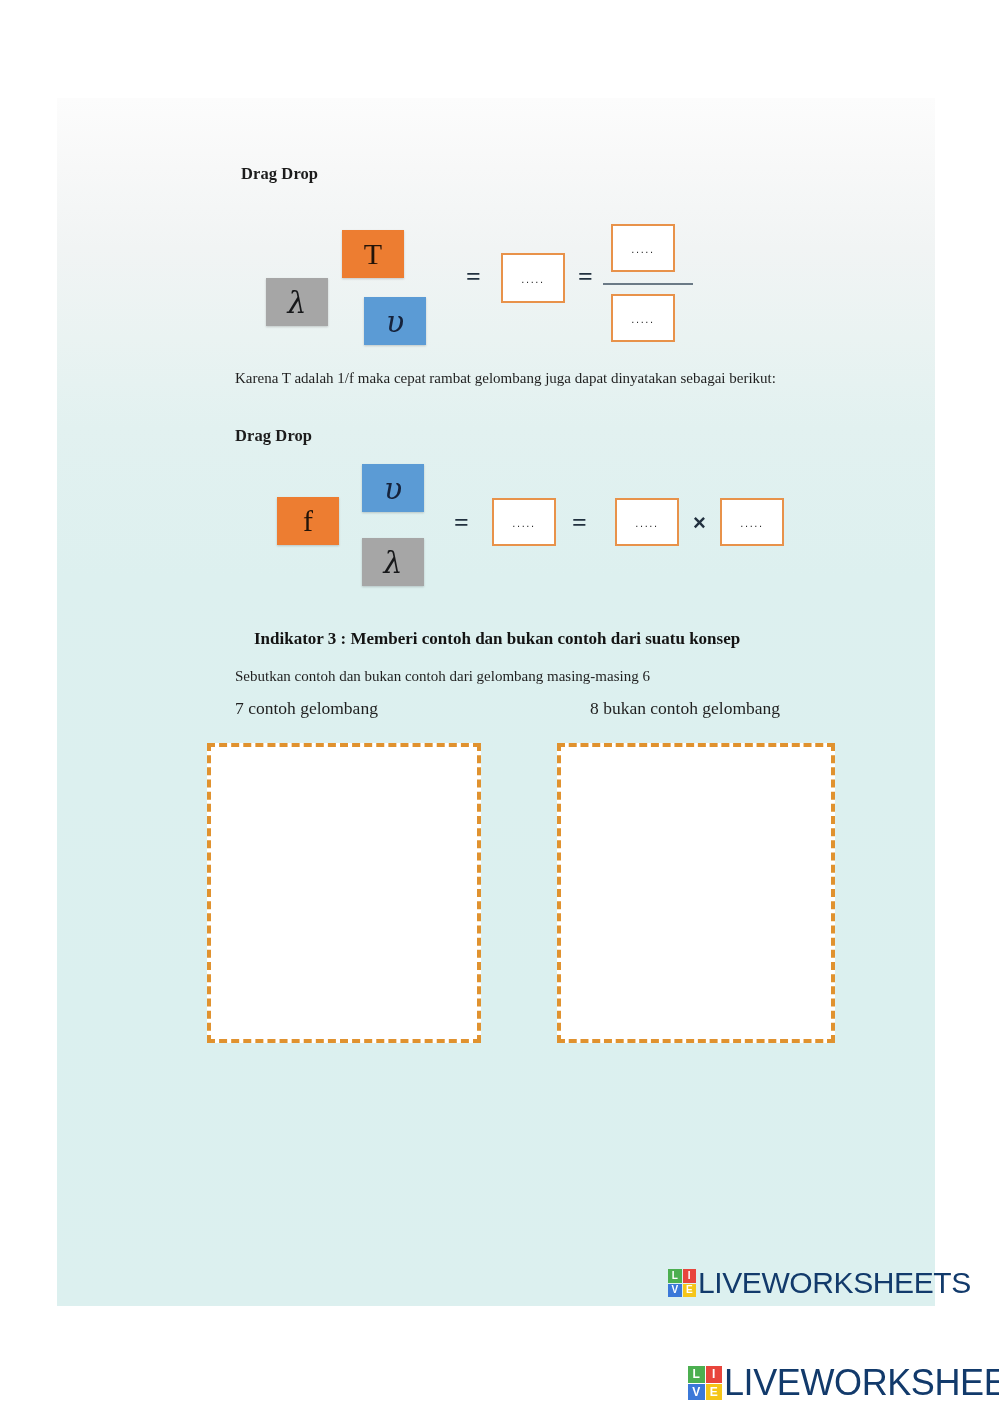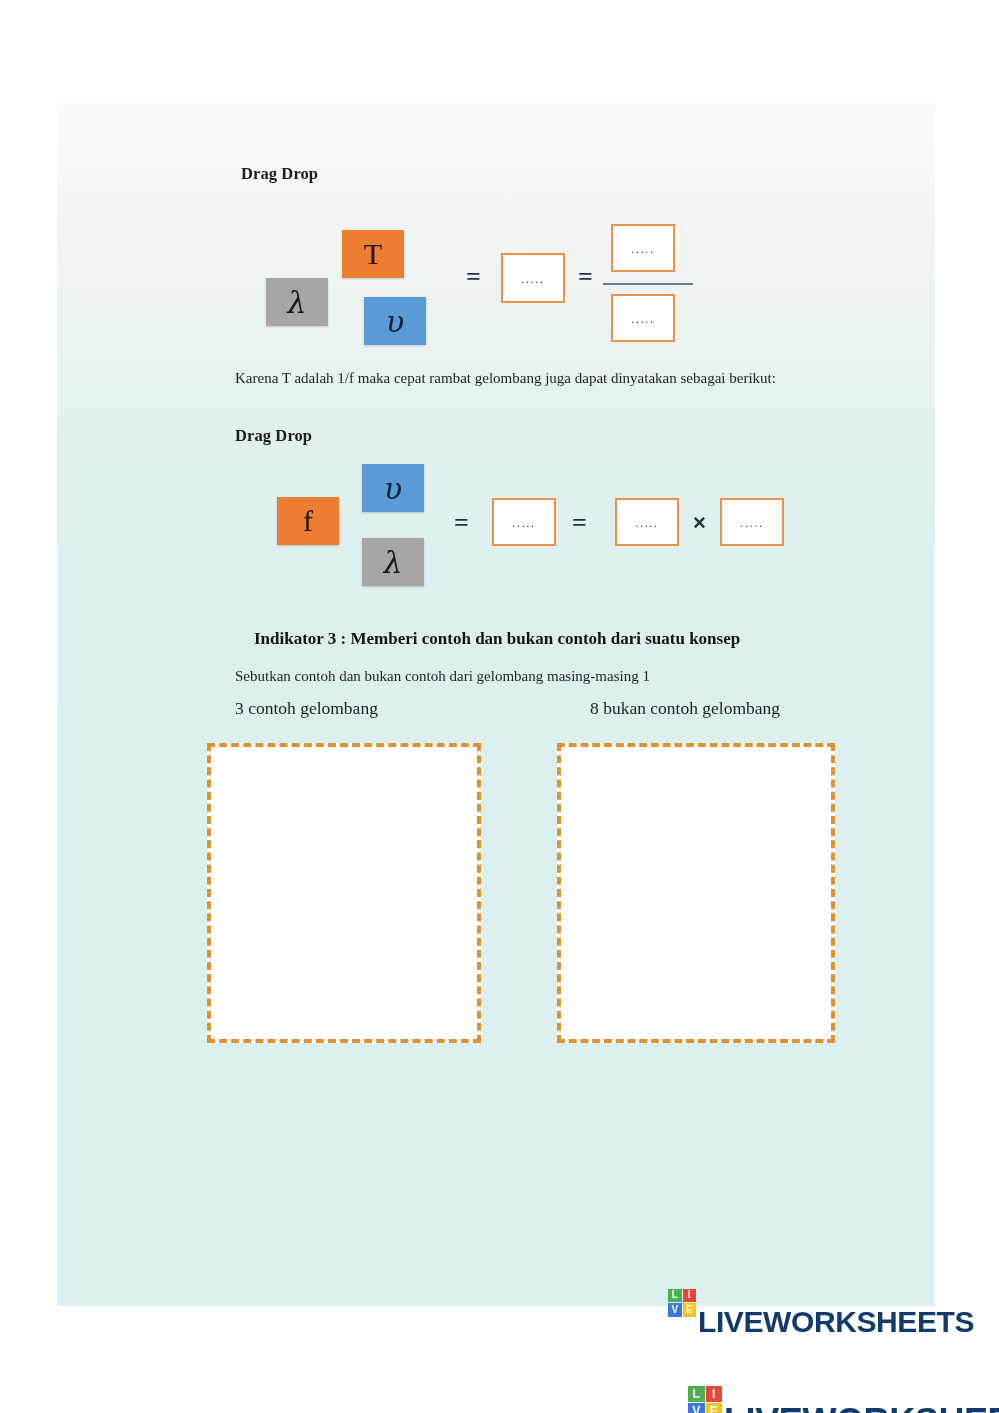--- a/index.html
+++ b/index.html
@@ -164,24 +164,23 @@
     display: flex;
     align-items: center;
     justify-content: center;
     font-family: "Liberation Sans", sans-serif;
     font-weight: bold;
     color: #ffffff;
     line-height: 1;
   }
   .lw-word {
     font-family: "Liberation Sans", sans-serif;
-    font-weight: bold;
+    font-weight: normal;
     color: #123a6b;
     letter-spacing: -0.4px;
-    margin-top: 39px;
   }
 
   #lw-logo-inner .lw-mark { width: 28px; height: 28px; }
   #lw-logo-inner .lw-mark span { font-size: 10px; }
   #lw-logo-inner .lw-word { font-size: 30px; }
 
   #lw-logo-outer .lw-mark { width: 34px; height: 34px; }
   #lw-logo-outer .lw-mark span { font-size: 12px; }
   #lw-logo-outer .lw-word { font-size: 36px; }
 </style>
@@ -252,23 +251,23 @@
     </div>
 
     <div class="times-sign" style="left:636px; top:412px;">×</div>
 
     <div class="dropbox" style="left:663px; top:400px; width:64px; height:48px;">
       <span class="dots">.....</span>
     </div>
 
     <div class="indikator-heading" style="left:178px; top:531px;margin-left:19px;">Indikator 3 : Memberi contoh dan bukan contoh dari suatu konsep</div>
 
-    <div class="para" style="left:178px; top:566px; width:620px;">Sebutkan contoh dan bukan contoh dari gelombang masing-masing 1</div>
-
-    <div class="col-label" style="left:178px; top:600px;">3 contoh gelombang</div>
+    <div class="para" style="left:178px; top:566px; width:620px;">Sebutkan contoh dan bukan contoh dari gelombang masing-masing 6</div>
+
+    <div class="col-label" style="left:178px; top:600px;">7 contoh gelombang</div>
 
     <div class="col-label" style="left:533px; top:600px;">8 bukan contoh gelombang</div>
 
     <div class="answer-area" style="left:150px; top:645px; width:274px; height:300px;"></div>
 
     <div class="answer-area" style="left:500px; top:645px; width:278px; height:300px;"></div>
 
     <div class="lw-logo" id="lw-logo-inner" style="left:611px; top:1168px;">
       <div class="lw-mark">
         <span style="background: rgb(76, 175, 80);">L</span>

